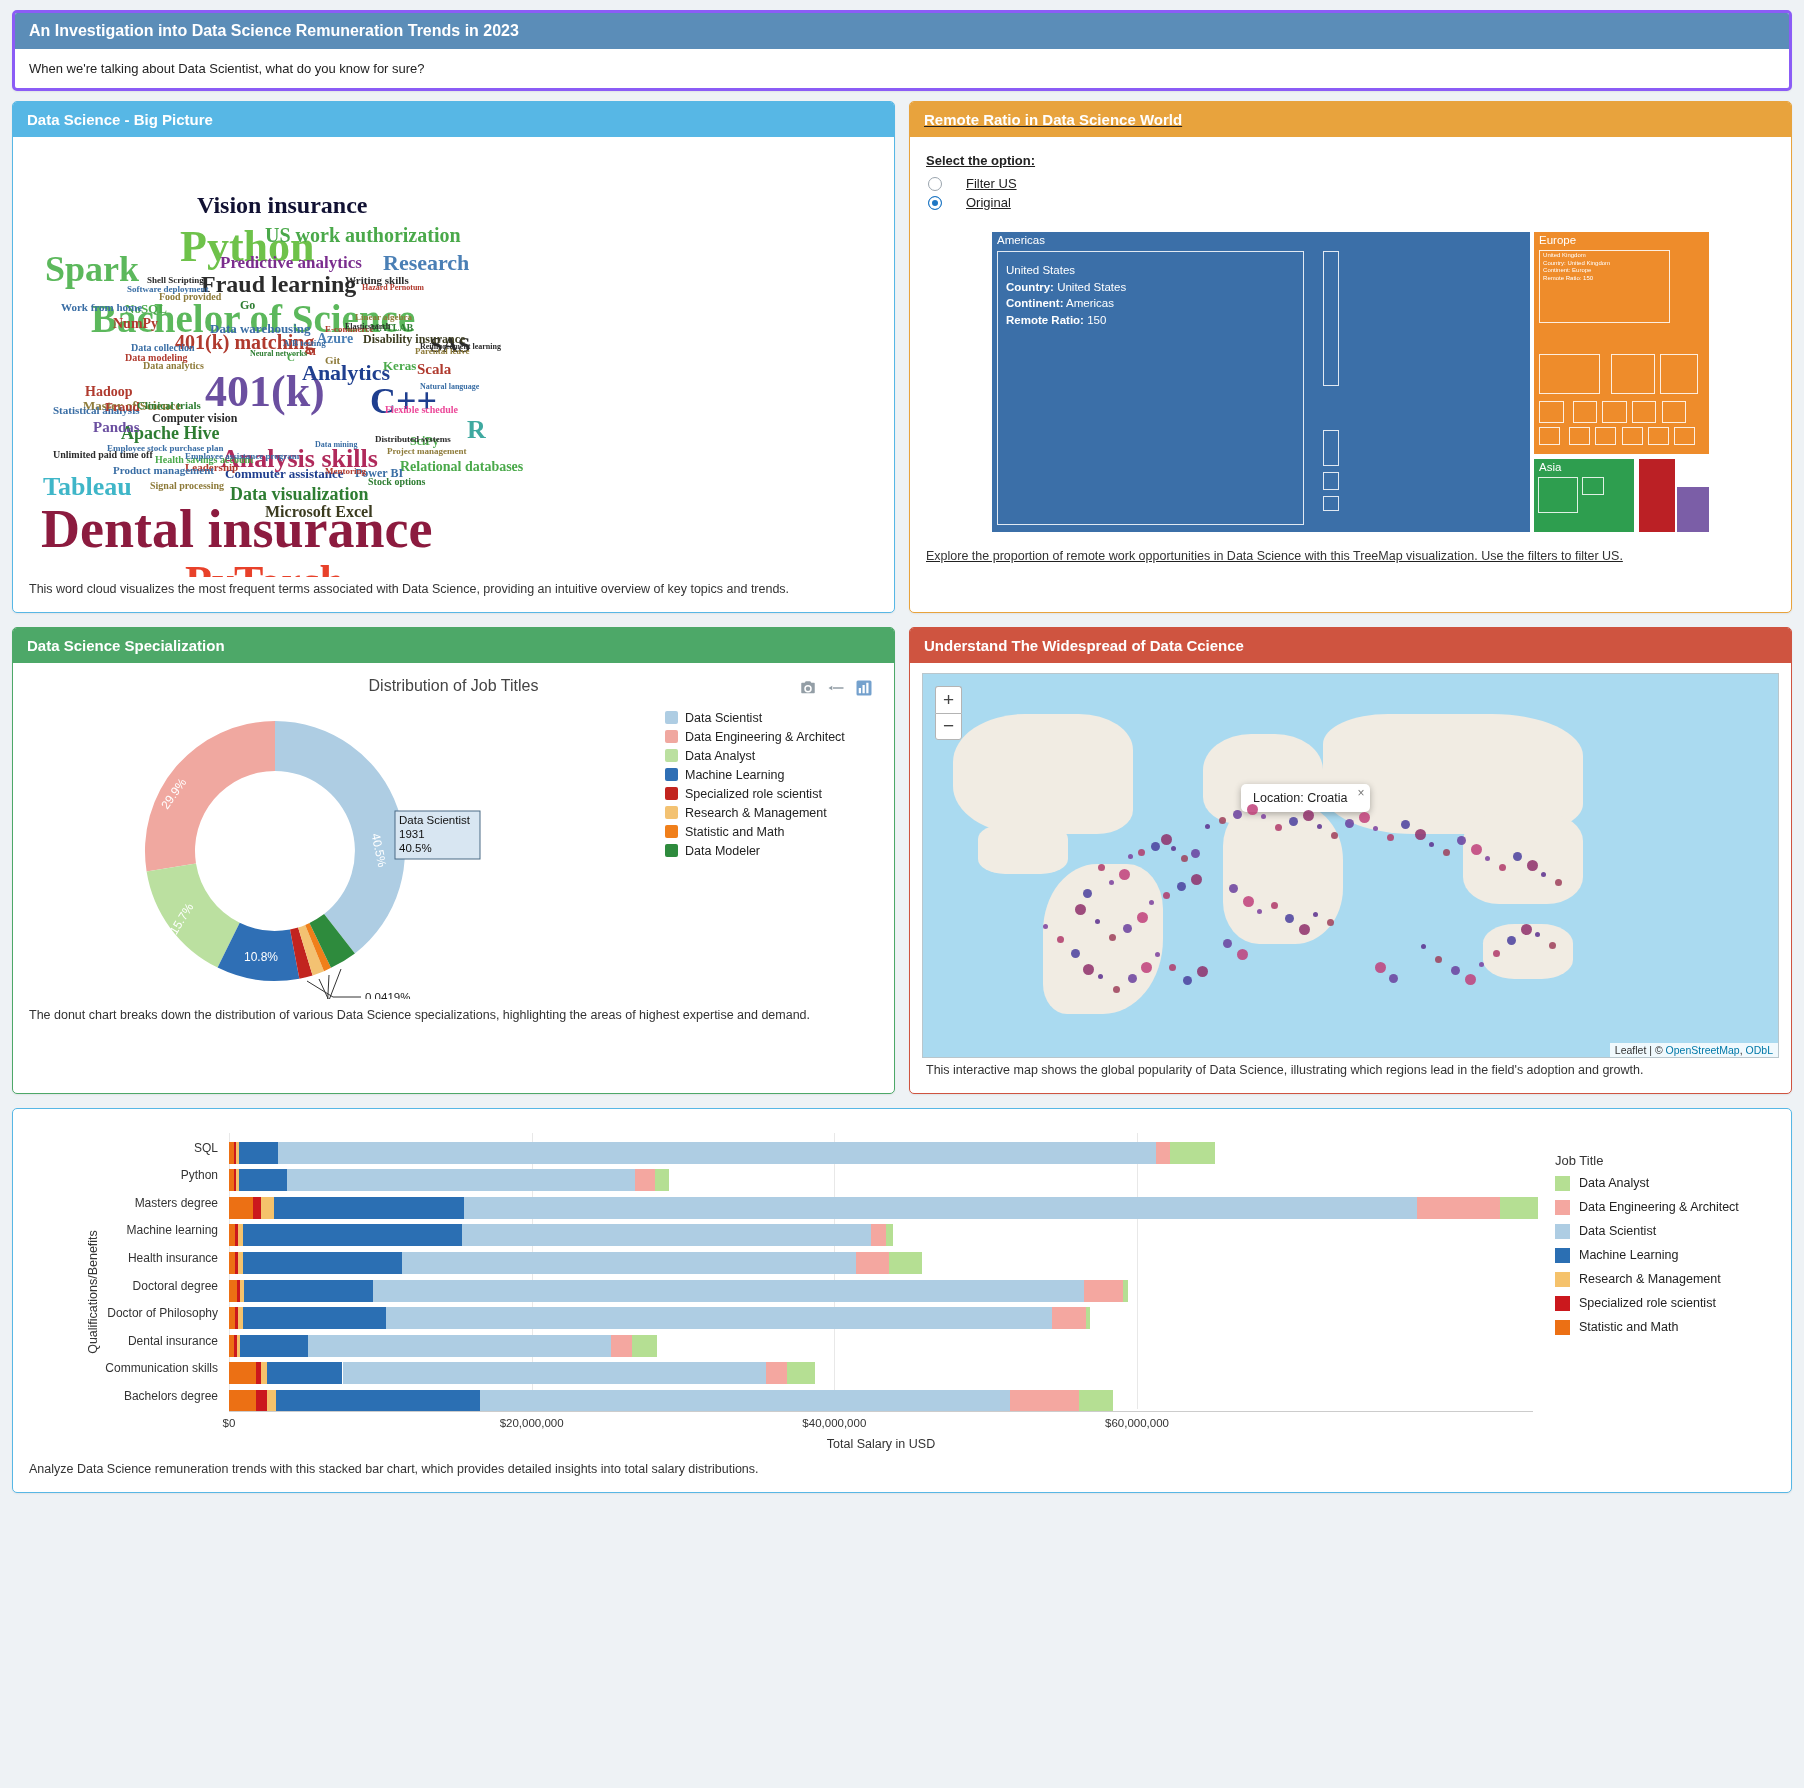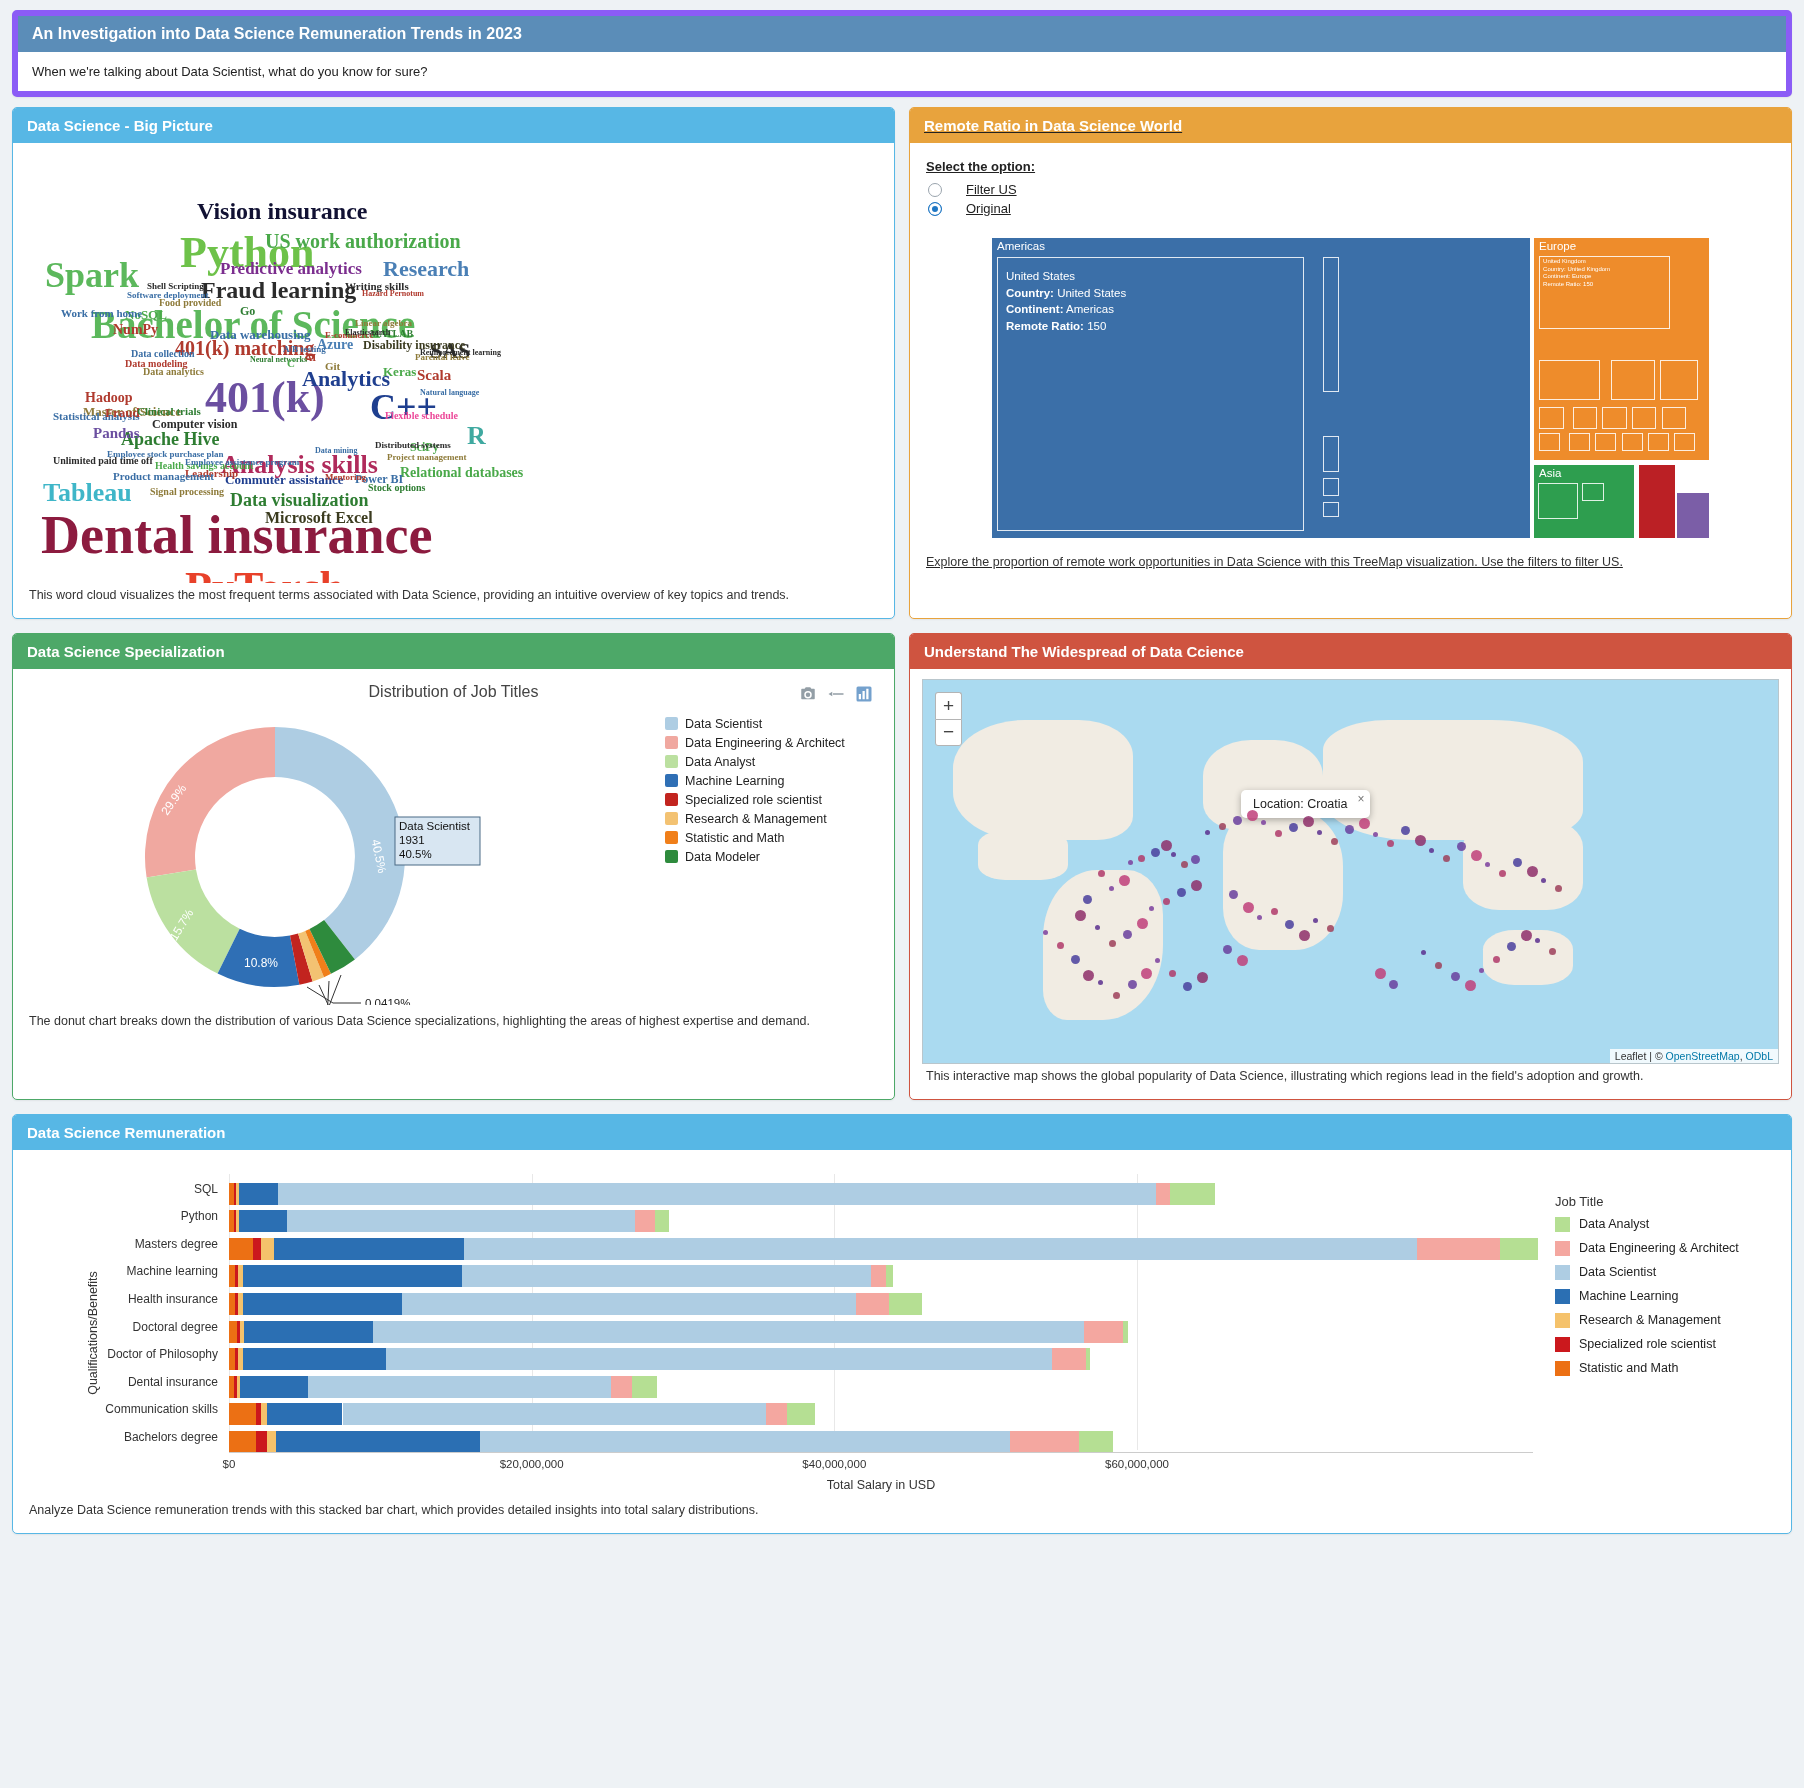--- a/index.html
+++ b/index.html
@@ -7,21 +7,21 @@
   body {
     width: 1804px; height: 1788px;
     background: #eef2f5;
     font-family: "Liberation Sans", sans-serif;
     font-size: 13px;
     color: #222;
     padding: 10px 12px;
   }
   .panel {
     background:#fff;
-    border:6px solid #8b5cf6;
+    border:3px solid #8b5cf6;
     border-radius:5px;
     overflow:hidden;
     box-shadow: 0 1px 2px rgba(0,0,0,.06);
   }
   .panel-head {
     padding: 9px 14px;
     font-weight: bold;
     font-size: 15px;
     color:#fff;
   }
@@ -488,21 +488,20 @@
           <div class="dot" style="left: 626px; top: 268px; width: 7px; height: 7px; background: rgb(157, 63, 90); opacity: 0.85;"></div>
           <div class="dot" style="left: 466px; top: 300px; width: 9px; height: 9px; background: rgb(106, 63, 157); opacity: 0.85;"></div>
           <div class="dot" style="left: 452px; top: 288px; width: 11px; height: 11px; background: rgb(192, 64, 122); opacity: 0.85;"></div>
         </div>
       <div class="caption">This interactive map shows the global popularity of Data Science, illustrating which regions lead in the field's adoption and growth.</div>
     </div>
   </div>
 </div>
 
 <div class="panel panel-blue" id="remun">
-  <div class="panel-head head-blue">Data Science Remuneration</div>
   <div class="panel-body">
     <div class="bar-area">
       <div class="chart-box">
         <div class="ylab-rot">Qualifications/Benefits</div>
         <div class="cat-col" id="cat-col">
             <div class="cat" style="top: 13.8px;">SQL</div>
             <div class="cat" style="top: 41.4px;">Python</div>
             <div class="cat" style="top: 69px;">Masters degree</div>
             <div class="cat" style="top: 96.6px;">Machine learning</div>
             <div class="cat" style="top: 124.2px;">Health insurance</div>

